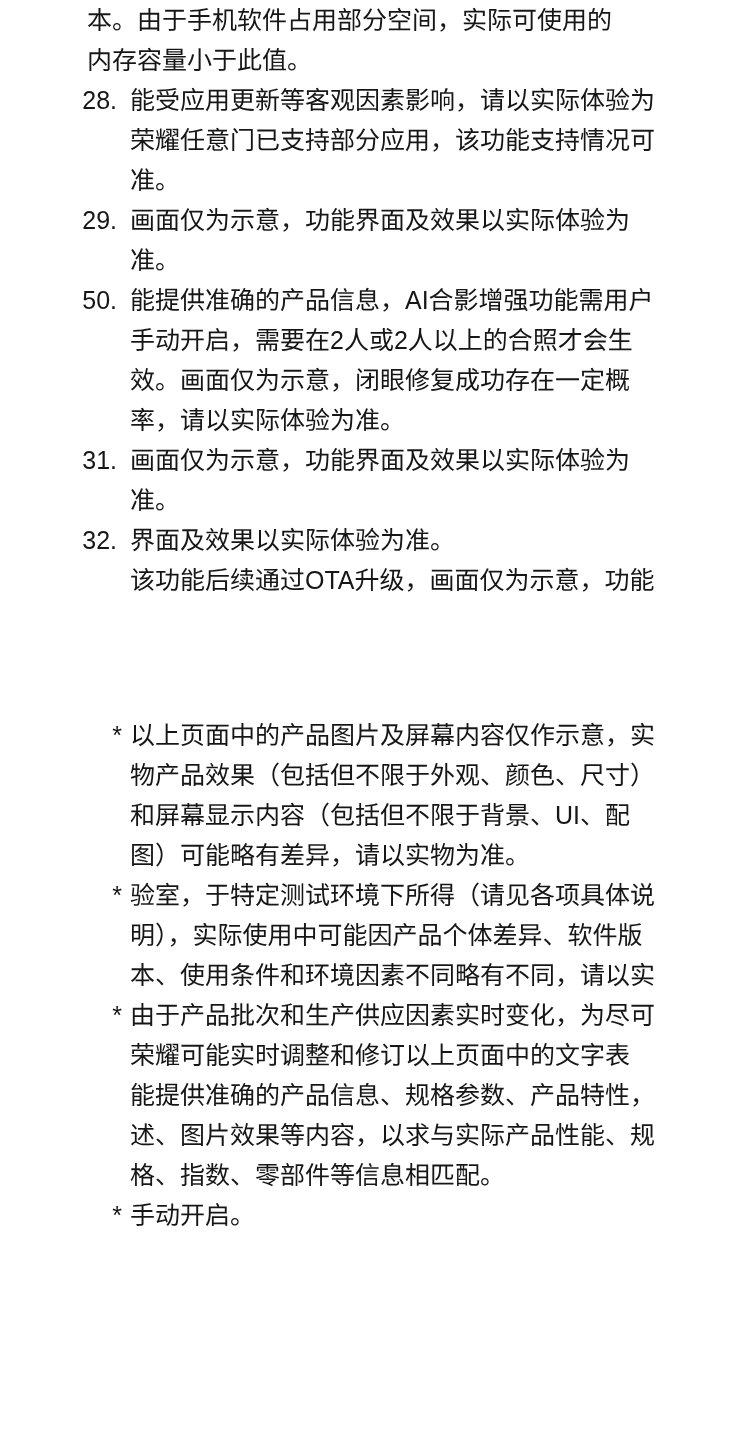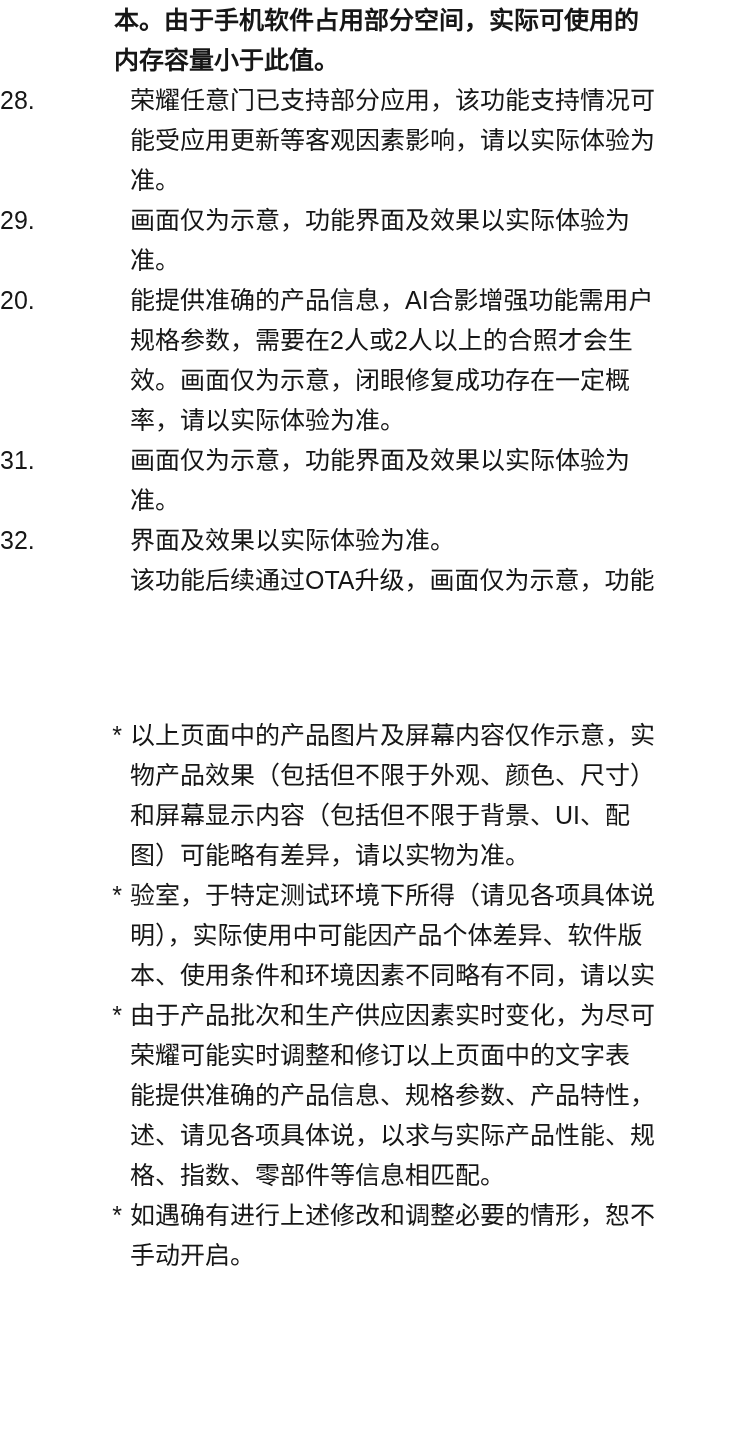--- a/index.html
+++ b/index.html
@@ -28,28 +28,27 @@
   }
   .note-item {
     position: relative;
     padding-left: 130px;
   }
   .num-marker {
     position: absolute;
     left: 0;
     top: 0;
     width: 117px;
-    text-align: left;
+    text-align: right;
     font-size: 25px;
     line-height: 40px;
     color: #161616;
   }
   .continuation {
-    padding-left: 114px;
-    font-weight: bold;
+    padding-left: 87px;
   }
   .footnotes {
     margin-top: 115px;
   }
   .foot-item {
     position: relative;
     padding-left: 130px;
   }
   .star-marker {
     position: absolute;
@@ -69,35 +68,35 @@
 
   <section>
 
     <div class="continuation">
       <div class="line">本。由于手机软件占用部分空间，实际可使用的</div>
       <div class="line">内存容量小于此值。</div>
     </div>
 
     <div class="note-item">
       <span class="num-marker">28.</span>
+      <div class="line">能受应用更新等客观因素影响，请以实际体验为</div>
       <div class="line">荣耀任意门已支持部分应用，该功能支持情况可</div>
-      <div class="line">能受应用更新等客观因素影响，请以实际体验为</div>
       <div class="line">准。</div>
     </div>
 
     <div class="note-item">
       <span class="num-marker">29.</span>
       <div class="line">画面仅为示意，功能界面及效果以实际体验为</div>
       <div class="line">准。</div>
     </div>
 
     <div class="note-item">
-      <span class="num-marker">20.</span>
+      <span class="num-marker">50.</span>
       <div class="line">能提供准确的产品信息，AI合影增强功能需用户</div>
-      <div class="line">规格参数，需要在2人或2人以上的合照才会生</div>
+      <div class="line">手动开启，需要在2人或2人以上的合照才会生</div>
       <div class="line">效。画面仅为示意，闭眼修复成功存在一定概</div>
       <div class="line">率，请以实际体验为准。</div>
     </div>
 
     <div class="note-item">
       <span class="num-marker">31.</span>
       <div class="line">画面仅为示意，功能界面及效果以实际体验为</div>
       <div class="line">准。</div>
     </div>
 
@@ -124,25 +123,24 @@
       <div class="line">验室，于特定测试环境下所得（请见各项具体说</div>
       <div class="line">明），实际使用中可能因产品个体差异、软件版</div>
       <div class="line">本、使用条件和环境因素不同略有不同，请以实</div>
     </div>
 
     <div class="foot-item">
       <span class="star-marker">*</span>
       <div class="line">由于产品批次和生产供应因素实时变化，为尽可</div>
       <div class="line">荣耀可能实时调整和修订以上页面中的文字表</div>
       <div class="line">能提供准确的产品信息、规格参数、产品特性，</div>
-      <div class="line">述、请见各项具体说，以求与实际产品性能、规</div>
+      <div class="line">述、图片效果等内容，以求与实际产品性能、规</div>
       <div class="line">格、指数、零部件等信息相匹配。</div>
     </div>
 
     <div class="foot-item">
       <span class="star-marker">*</span>
-      <div class="line">如遇确有进行上述修改和调整必要的情形，恕不</div>
       <div class="line">手动开启。</div>
     </div>
 
   </section>
 
 </div>
 
 </body></html>

